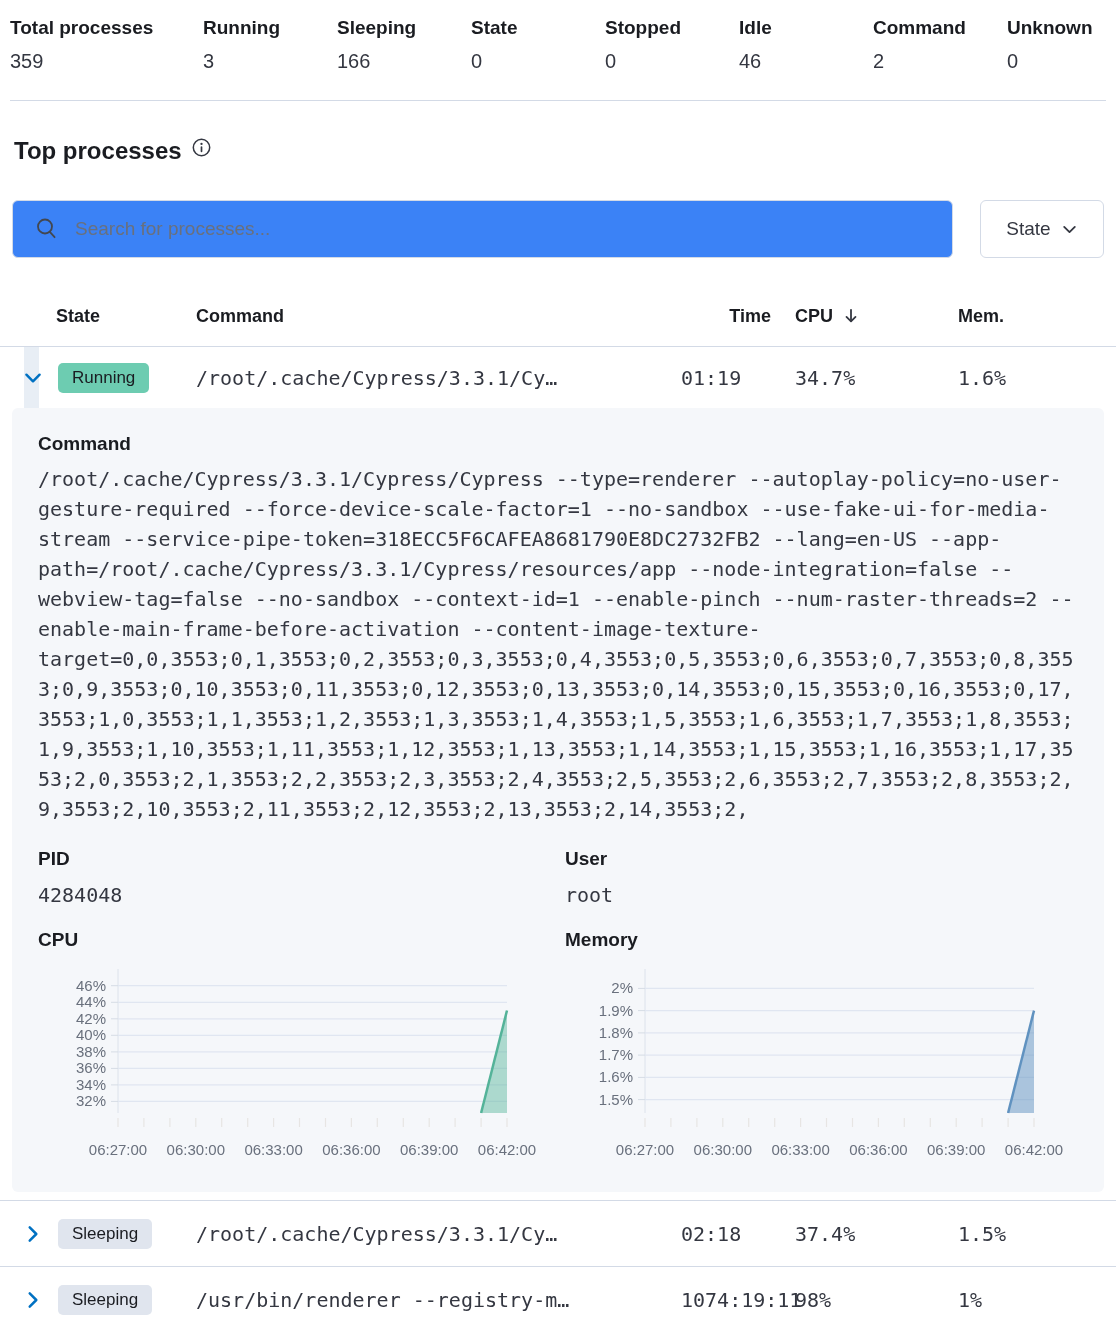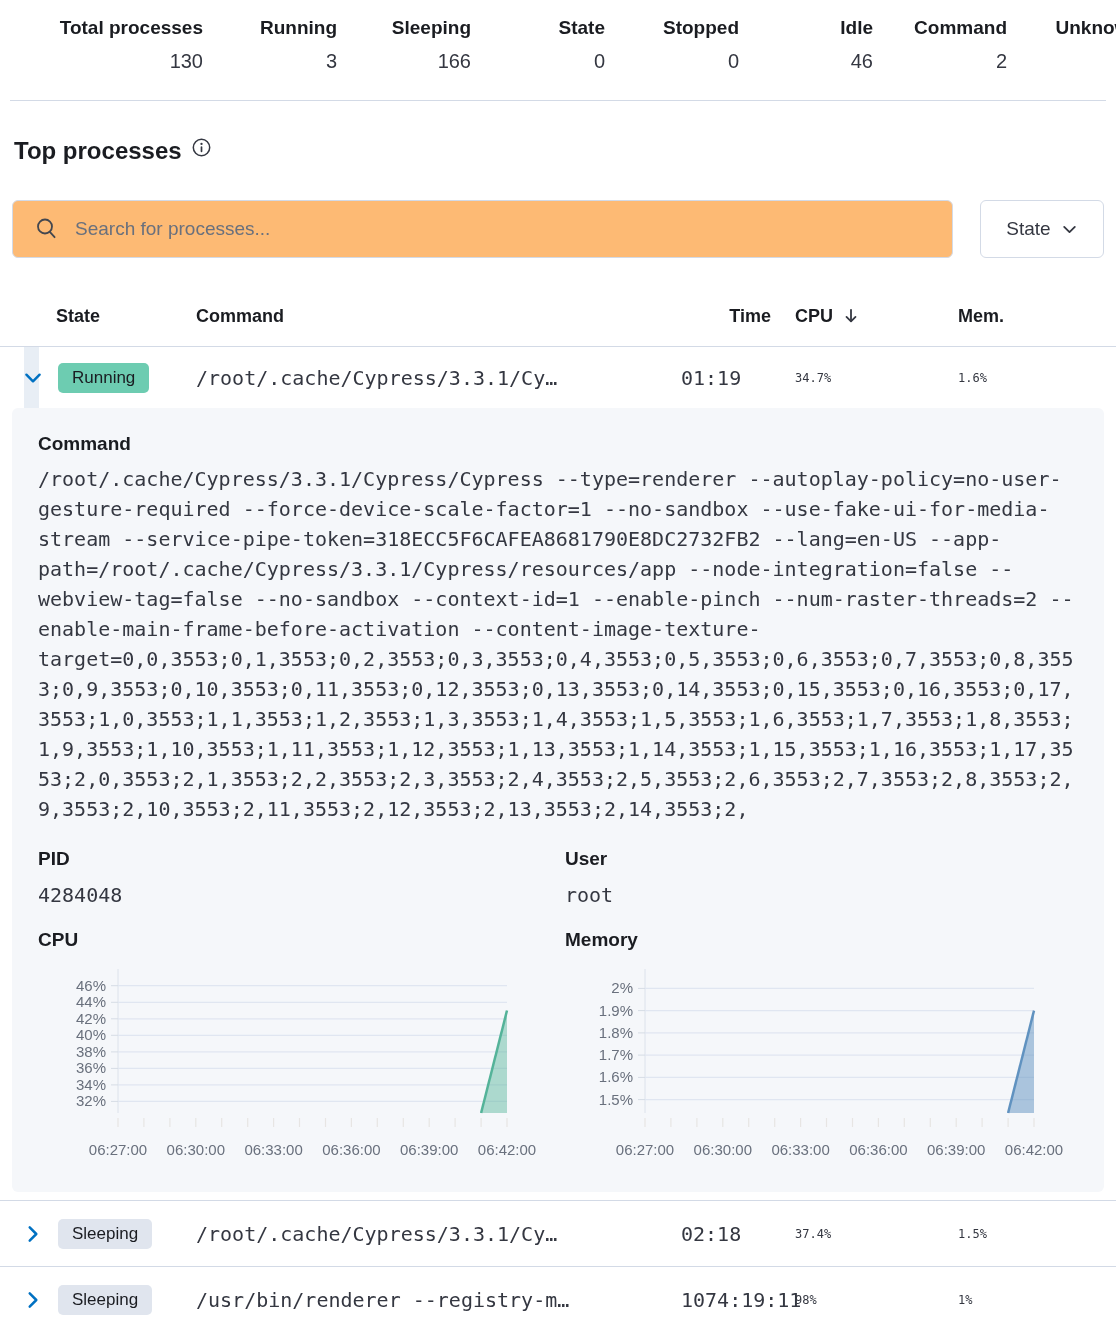--- a/index.html
+++ b/index.html
@@ -6,38 +6,38 @@
   html,body { background:#fff; }
   body {
     width:1116px; height:1344px; overflow:hidden;
     font-family:"Liberation Sans","DejaVu Sans",sans-serif;
     color:#1d1f27;
   }
   .mono { font-family:"DejaVu Sans Mono","Liberation Mono",monospace; }
   .page { width:1116px; }
 
   
-  .summary { display:flex; padding:16px 10px 0 10px;text-align:right; }
+  .summary { display:flex; padding:16px 10px 0 10px; }
   .stat { flex:0 0 134px; }
   .stat:first-child { flex:0 0 193px; }
   .stat-label { font-size:19px; font-weight:700; color:#1a1c21; line-height:24px; }
   .stat-value { font-size:20px; color:#343741; line-height:24px; margin-top:9px; }
   .divider { border:none; border-top:1px solid #d3dae6; margin:0; }
   .divider.top { margin:27px 10px 0 10px; }
 
   
   .section-head { display:flex; align-items:flex-start; gap:9px; margin:36px 0 0 14px; }
   .section-title { font-size:24px; font-weight:700; color:#1a1c21; }
   .icon { display:inline-flex; align-items:center; justify-content:center; }
 
   
   .controls { display:flex; gap:27px; margin:35px 12px 0 12px; }
   .searchbox {
     flex:1; height:58px; display:flex; align-items:center; gap:16px;
-    background:#fdba74; border:1px solid #d3dae6; border-radius:6px; padding:0 18px 0 22px;
+    background:#3b82f6; border:1px solid #d3dae6; border-radius:6px; padding:0 18px 0 22px;
   }
   .searchbox input {
     flex:1; border:none; outline:none; background:transparent;
     font-size:19px; color:#343741; font-family:inherit;
   }
   .searchbox input::placeholder { color:#69707d; }
   .state-btn {
     width:124px; height:58px; display:flex; align-items:center; justify-content:center; gap:10px;
     background:#fff; border:1px solid #d3dae6; border-radius:6px; cursor:pointer;
     font-size:19px; color:#343741; font-family:inherit;
@@ -56,21 +56,21 @@
   .row.collapsed { height:66px; }
   .expander { position:relative; height:100%; }
   .expander .stripe { position:absolute; left:12px; top:0; width:15px; height:100%; background:#e8eef5; }
   .expander .chev { position:absolute; left:10px; top:50%; transform:translateY(-50%); }
   .badge {
     display:inline-block; margin-left:2px; padding:5px 14px; border-radius:5px;
     font-size:17px; font-weight:500; color:#1a1c21; background:#e0e5ee;
   }
   .cell-cmd { font-size:20px; color:#343741; white-space:nowrap; overflow:hidden; }
   .cell-time { font-size:20px; color:#343741; text-align:left; padding-right:20px; white-space:nowrap; }
-  .cell-cpu, .cell-mem { font-size:12px; color:#343741; padding-left:4px; }
+  .cell-cpu, .cell-mem { font-size:20px; color:#343741; padding-left:4px; }
 
   
   .panel { margin:0 12px; background:#f5f7fa; border-radius:6px; padding:24px 27px 25px 26px; }
   .detail-label { font-size:19px; font-weight:700; color:#1a1c21; line-height:23px; }
   .cmd-full { margin-top:9px; font-size:20px; line-height:30px; color:#343741; overflow-wrap:anywhere; }
   .meta-grid { display:grid; grid-template-columns:527px 1fr; margin-top:23px; }
   .meta-value { margin-top:13px; font-size:20px; color:#343741; }
   .charts-grid { display:grid; grid-template-columns:527px 1fr; margin-top:22px; }
   .chart-title { font-size:19px; font-weight:700; color:#1a1c21; }
   .chart-svg { margin-top:16px; overflow:visible; display:block; }
@@ -78,21 +78,21 @@
   .gap8 { height:8px; background:#fff; }
 </style>
 </head>
 <body>
 
 <div class="page">
 
   <div class="summary">
     <div class="stat">
       <div class="stat-label">Total processes</div>
-      <div class="stat-value">130</div>
+      <div class="stat-value">359</div>
     </div>
     <div class="stat">
       <div class="stat-label">Running</div>
       <div class="stat-value">3</div>
     </div>
     <div class="stat">
       <div class="stat-label">Sleeping</div>
       <div class="stat-value">166</div>
     </div>
     <div class="stat">

